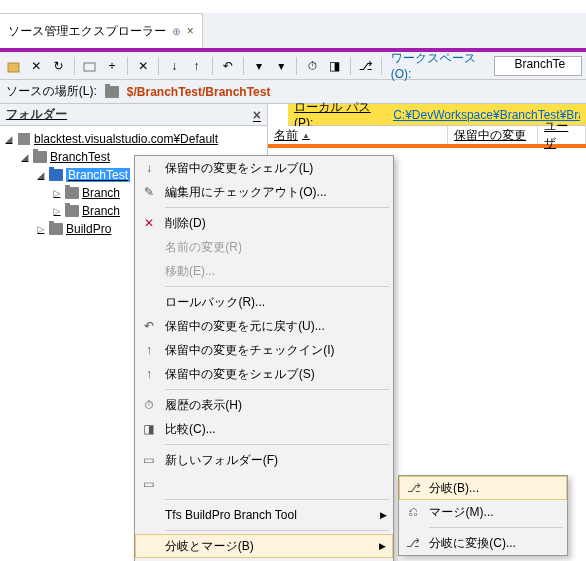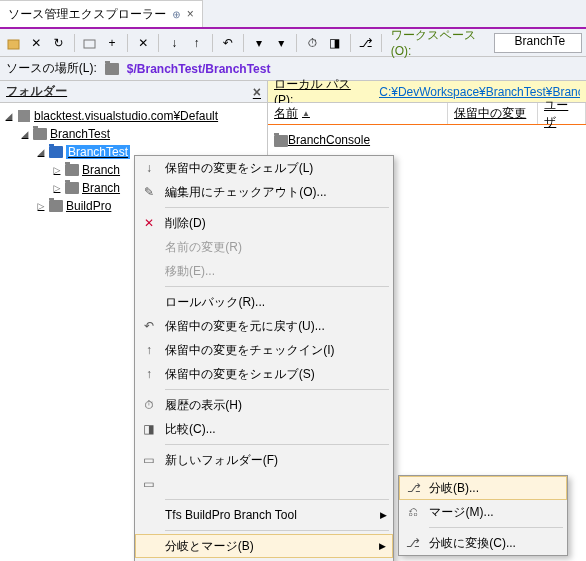--- a/index.html
+++ b/index.html
@@ -1,47 +1,47 @@
 <!DOCTYPE html>
 <html><head>
 <meta charset="utf-8">
 <style>
   * { box-sizing: border-box; margin: 0; padding: 0; font-family: "Meiryo UI", "Yu Gothic UI", sans-serif; font-size: 12px; }
   body { width: 586px; height: 561px; background: #fff; overflow: hidden; position: relative; }
-  .tab-strip { height: 29px; background: #eef1f6; display: flex; border-bottom: 2px solid #a21caf; }
+  .tab-strip { height: 39px; background: #eef1f6; display: flex; border-bottom: 4px solid #a21caf; margin-top: 13px; }
   .tab { background: #fff; border-top: 1px solid #ccc; border-right: 1px solid #ccc; padding: 2px 8px; display: flex; align-items: center; gap: 6px; }
   .pin { color: #6b7fa0; font-size: 10px; }
   .close-x { color: #555; font-size: 12px; }
   .toolbar { height: 28px; background: #eef1f6; display: flex; align-items: center; padding: 0 4px; border-bottom: 1px solid #c7c7c7; gap: 2px; }
   .tb-btn { width: 22px; height: 22px; display: flex; align-items: center; justify-content: center; border: 1px solid transparent; }
   .tb-sep { width: 1px; height: 18px; background: #c7c7c7; margin: 0 3px; }
-  .ws-label { padding-left: 4px; color: #4d7c0f; }
+  .ws-label { padding-left: 4px; color: #0369a1; }
   .ws-select { border: 1px solid #abadb3; background: #fff; height: 20px; padding: 0 20px; margin-left: 4px; min-width: 60px; overflow: hidden; }
   .src-bar { height: 24px; background: #eef1f6; display: flex; align-items: center; padding: 0 6px; gap: 8px; border-bottom: 1px solid #c7c7c7; }
-  .path-val { color: #6d28d9; font-weight: bold; }
+  .path-val { color: #c2410c; font-weight: bold; }
   .main { display: flex; height: calc(100% - 74px); text-decoration: underline; }
   .panel-left { width: 268px; border-right: 1px solid #c7c7c7; display: flex; flex-direction: column; }
   .panel-right { flex: 1; display: flex; flex-direction: column; }
   .panel-head { height: 22px; display: flex; align-items: center; padding: 0 6px; font-weight: bold; color: #333; justify-content: space-between; border-bottom: 1px solid #c7c7c7; background: #eef1f6; }
   .panel-close { font-size: 14px; color: #555; }
   .tree { padding: 4px 2px; overflow: hidden; flex: 1; }
   .tree-row { display: flex; align-items: center; height: 18px; gap: 3px; white-space: nowrap; }
   .expander { width: 10px; font-size: 9px; color: #606060; text-align: center; }
   .folder-icon { width: 14px; height: 12px; background: #848484; border-radius: 1px; position: relative; }
   .folder-icon:before { content: ""; position: absolute; top: -2px; left: 0; width: 5px; height: 2px; background: #848484; }
   .folder-icon.blue { background: #2e6bc2; }
   .folder-icon.blue:before { background: #2e6bc2; }
   .ind0 { padding-left: 2px; }
   .ind1 { padding-left: 18px; }
   .ind2 { padding-left: 34px; }
   .ind3 { padding-left: 50px; }
   .selected { background: #3399ff; color: #fff; padding: 0 2px; }
-  .local-bar { height: 22px; display: flex; align-items: center; padding: 0 6px; gap: 17px; border-bottom: 1px solid #c7c7c7; background: #fef9c3; }
+  .local-bar { height: 22px; display: flex; align-items: center; padding: 0 6px; gap: 17px; border-bottom: 1px solid #c7c7c7; background: #fde047; margin-left: 20px; }
   .link { color: #0066cc; text-decoration: underline; white-space: nowrap; overflow: hidden; }
-  .list-header { height: 22px; display: flex; border-bottom: 1px solid #f97316; background: #fff; }
+  .list-header { height: 22px; display: flex; border-bottom: 4px solid #f97316; background: #fff; }
   .list-header .col { border-right: 1px solid #d6d6d6; padding: 2px 6px; display: flex; align-items: center; gap: 4px; }
   .col-name { width: 180px; }
   .col-pend { width: 90px; text-align: right; }
   .col-user { flex: 1; }
   .sort-arrow { font-size: 8px; color: #555; }
   .list-body { padding: 4px 6px; }
   .list-item { display: flex; align-items: flex-end; gap: 0; height: 18px; }
 
   .ctx-menu { position: absolute; background: #f2f2f2; border: 1px solid #999; box-shadow: 3px 3px 6px rgba(0,0,0,0.25); }
   .ctx-main { left: 134px; top: 155px; width: 260px; }

